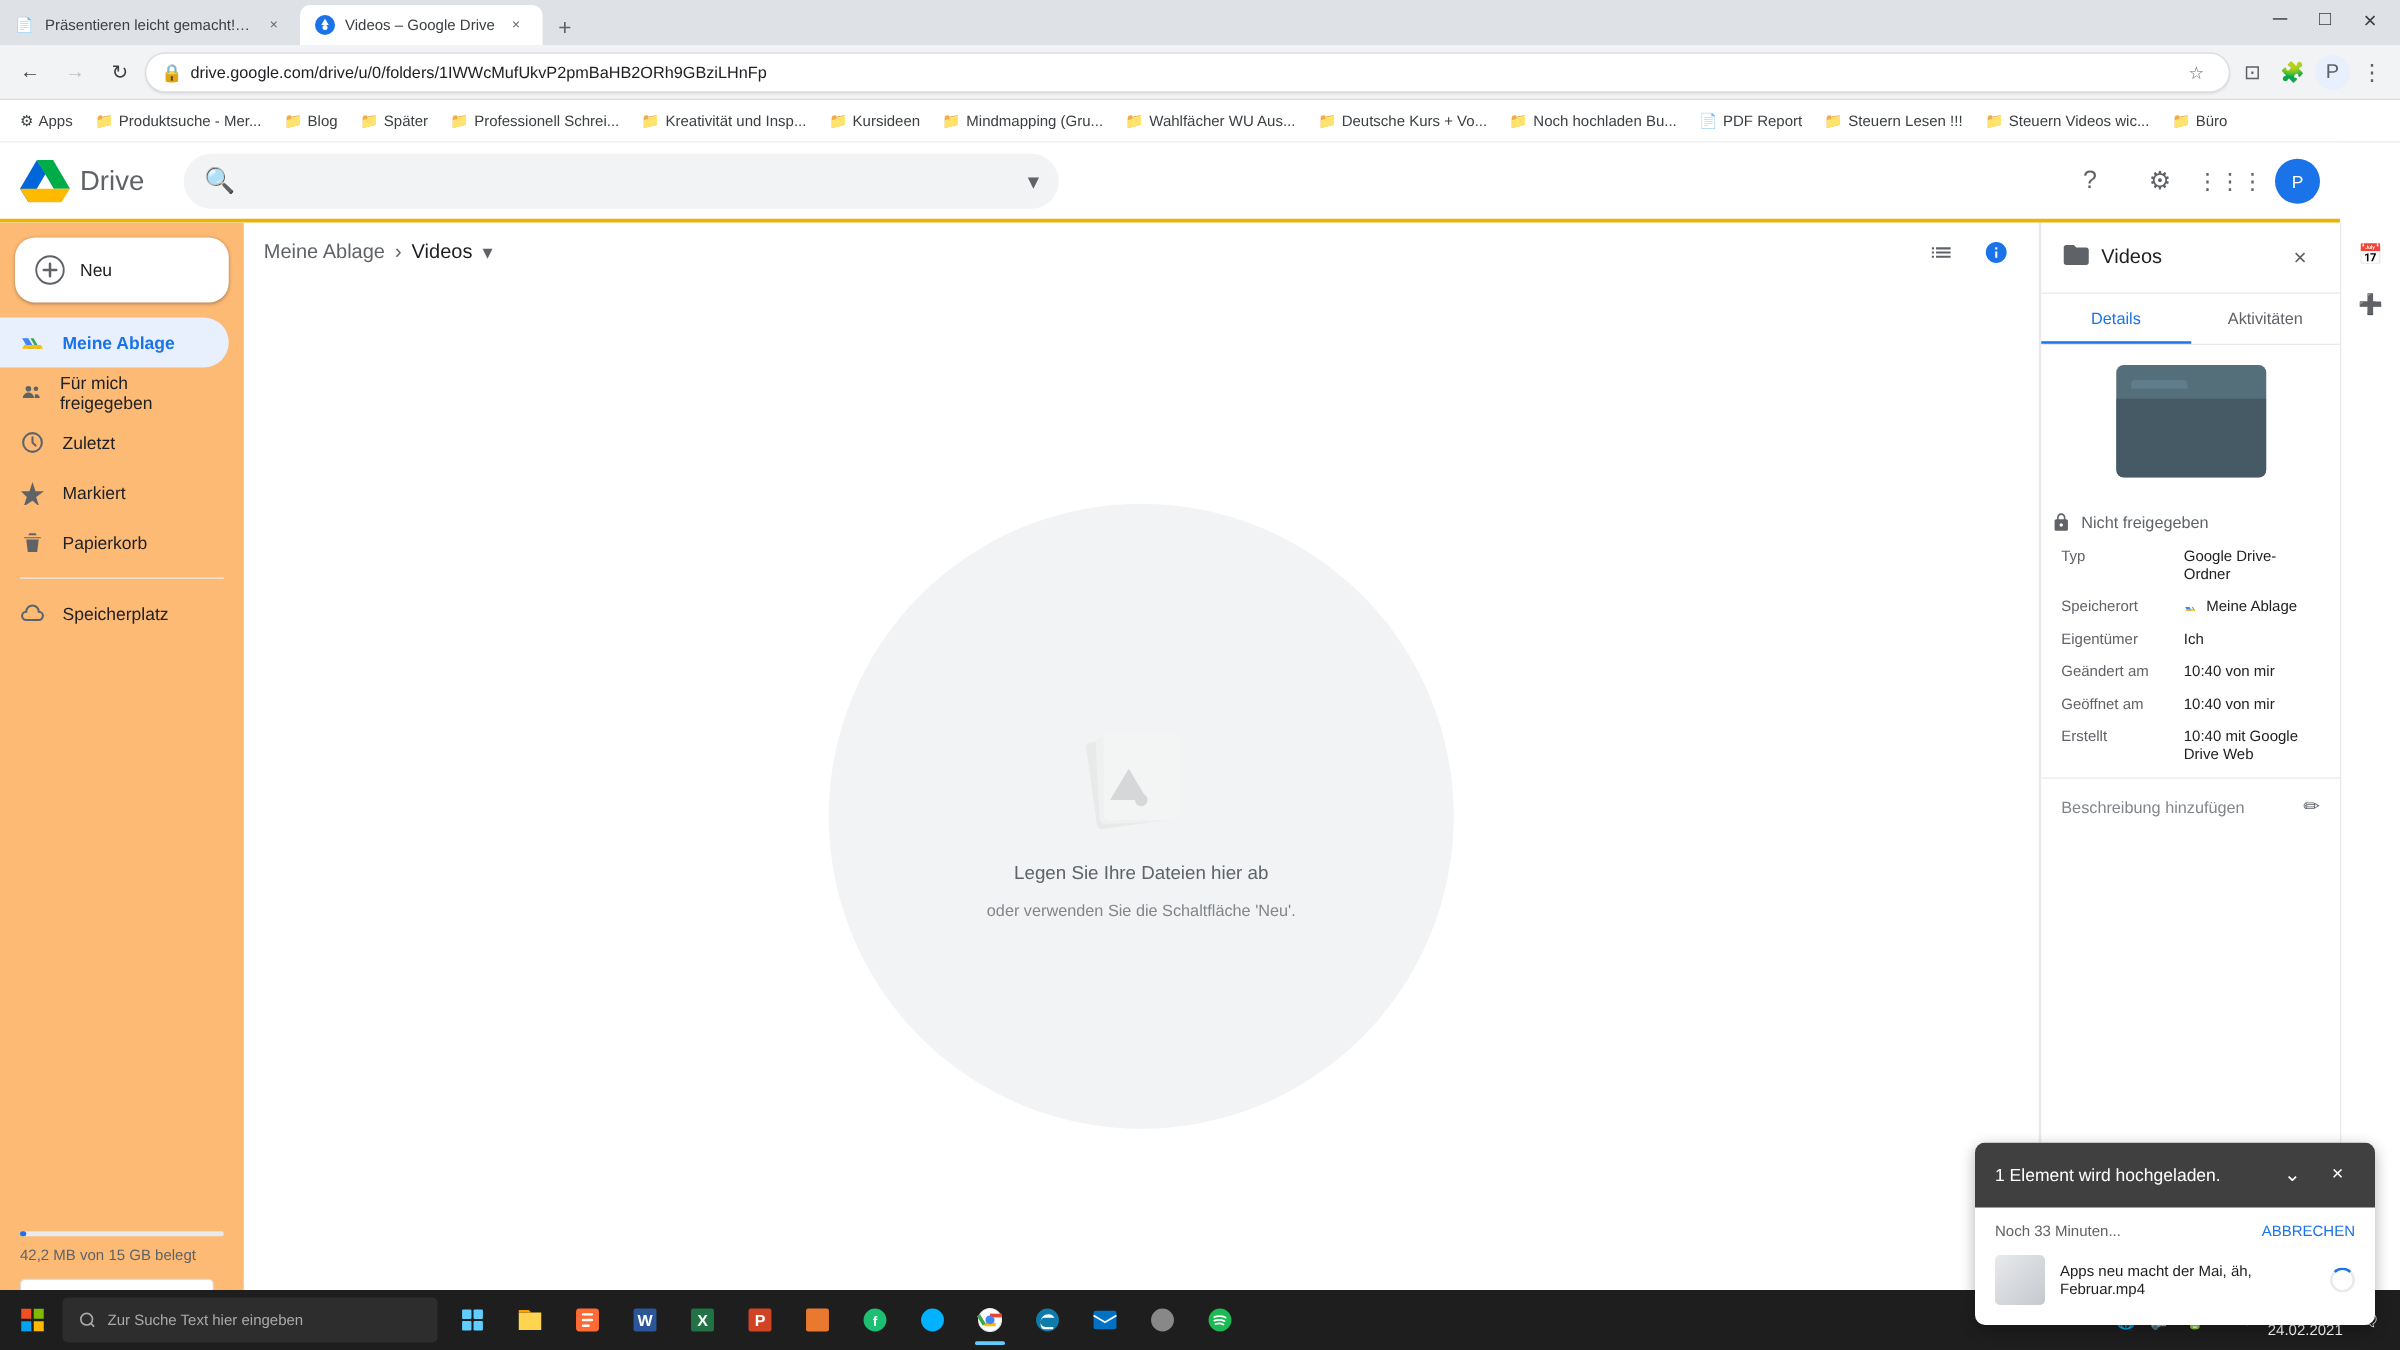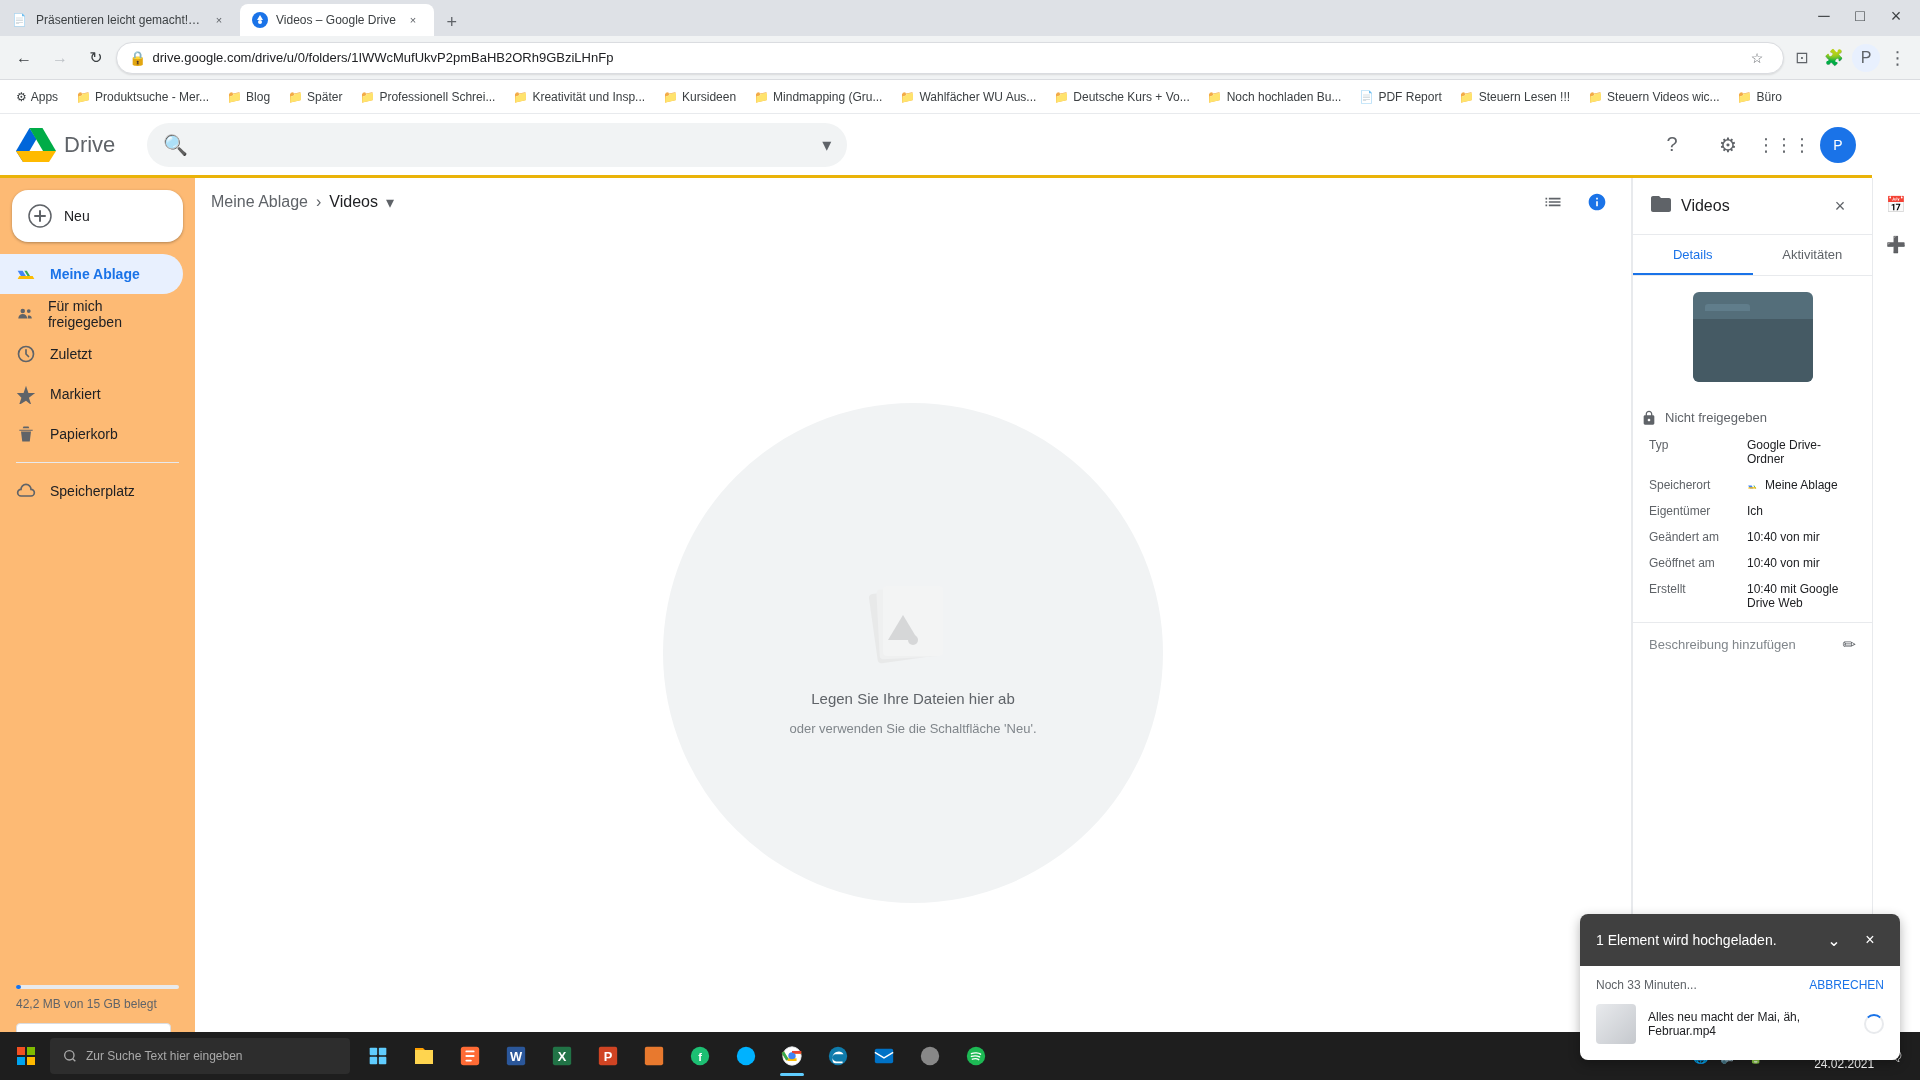--- a/index.html
+++ b/index.html
@@ -450,21 +450,21 @@
         </div>
         <div class="toast-body">
           <div class="toast-progress-row">
             <span class="toast-progress-text">Noch 33 Minuten...</span>
             <span class="toast-cancel-btn">ABBRECHEN</span>
           </div>
           <div class="toast-file-row">
             <div class="toast-file-thumb">
               <div style="width:100%; height:100%; background: linear-gradient(135deg, #e8eaed, #c5c8cd);"></div>
             </div>
-            <span class="toast-file-name">Alles neu macht der Mai, äh, Februar.mp4</span>
+            <span class="toast-file-name">Apps neu macht der Mai, äh, Februar.mp4</span>
             <div class="toast-file-status"></div>
           </div>
         </div>
       </div>
 
     </div>
   </div>
 
   <div class="taskbar">
     <div class="taskbar-start">

